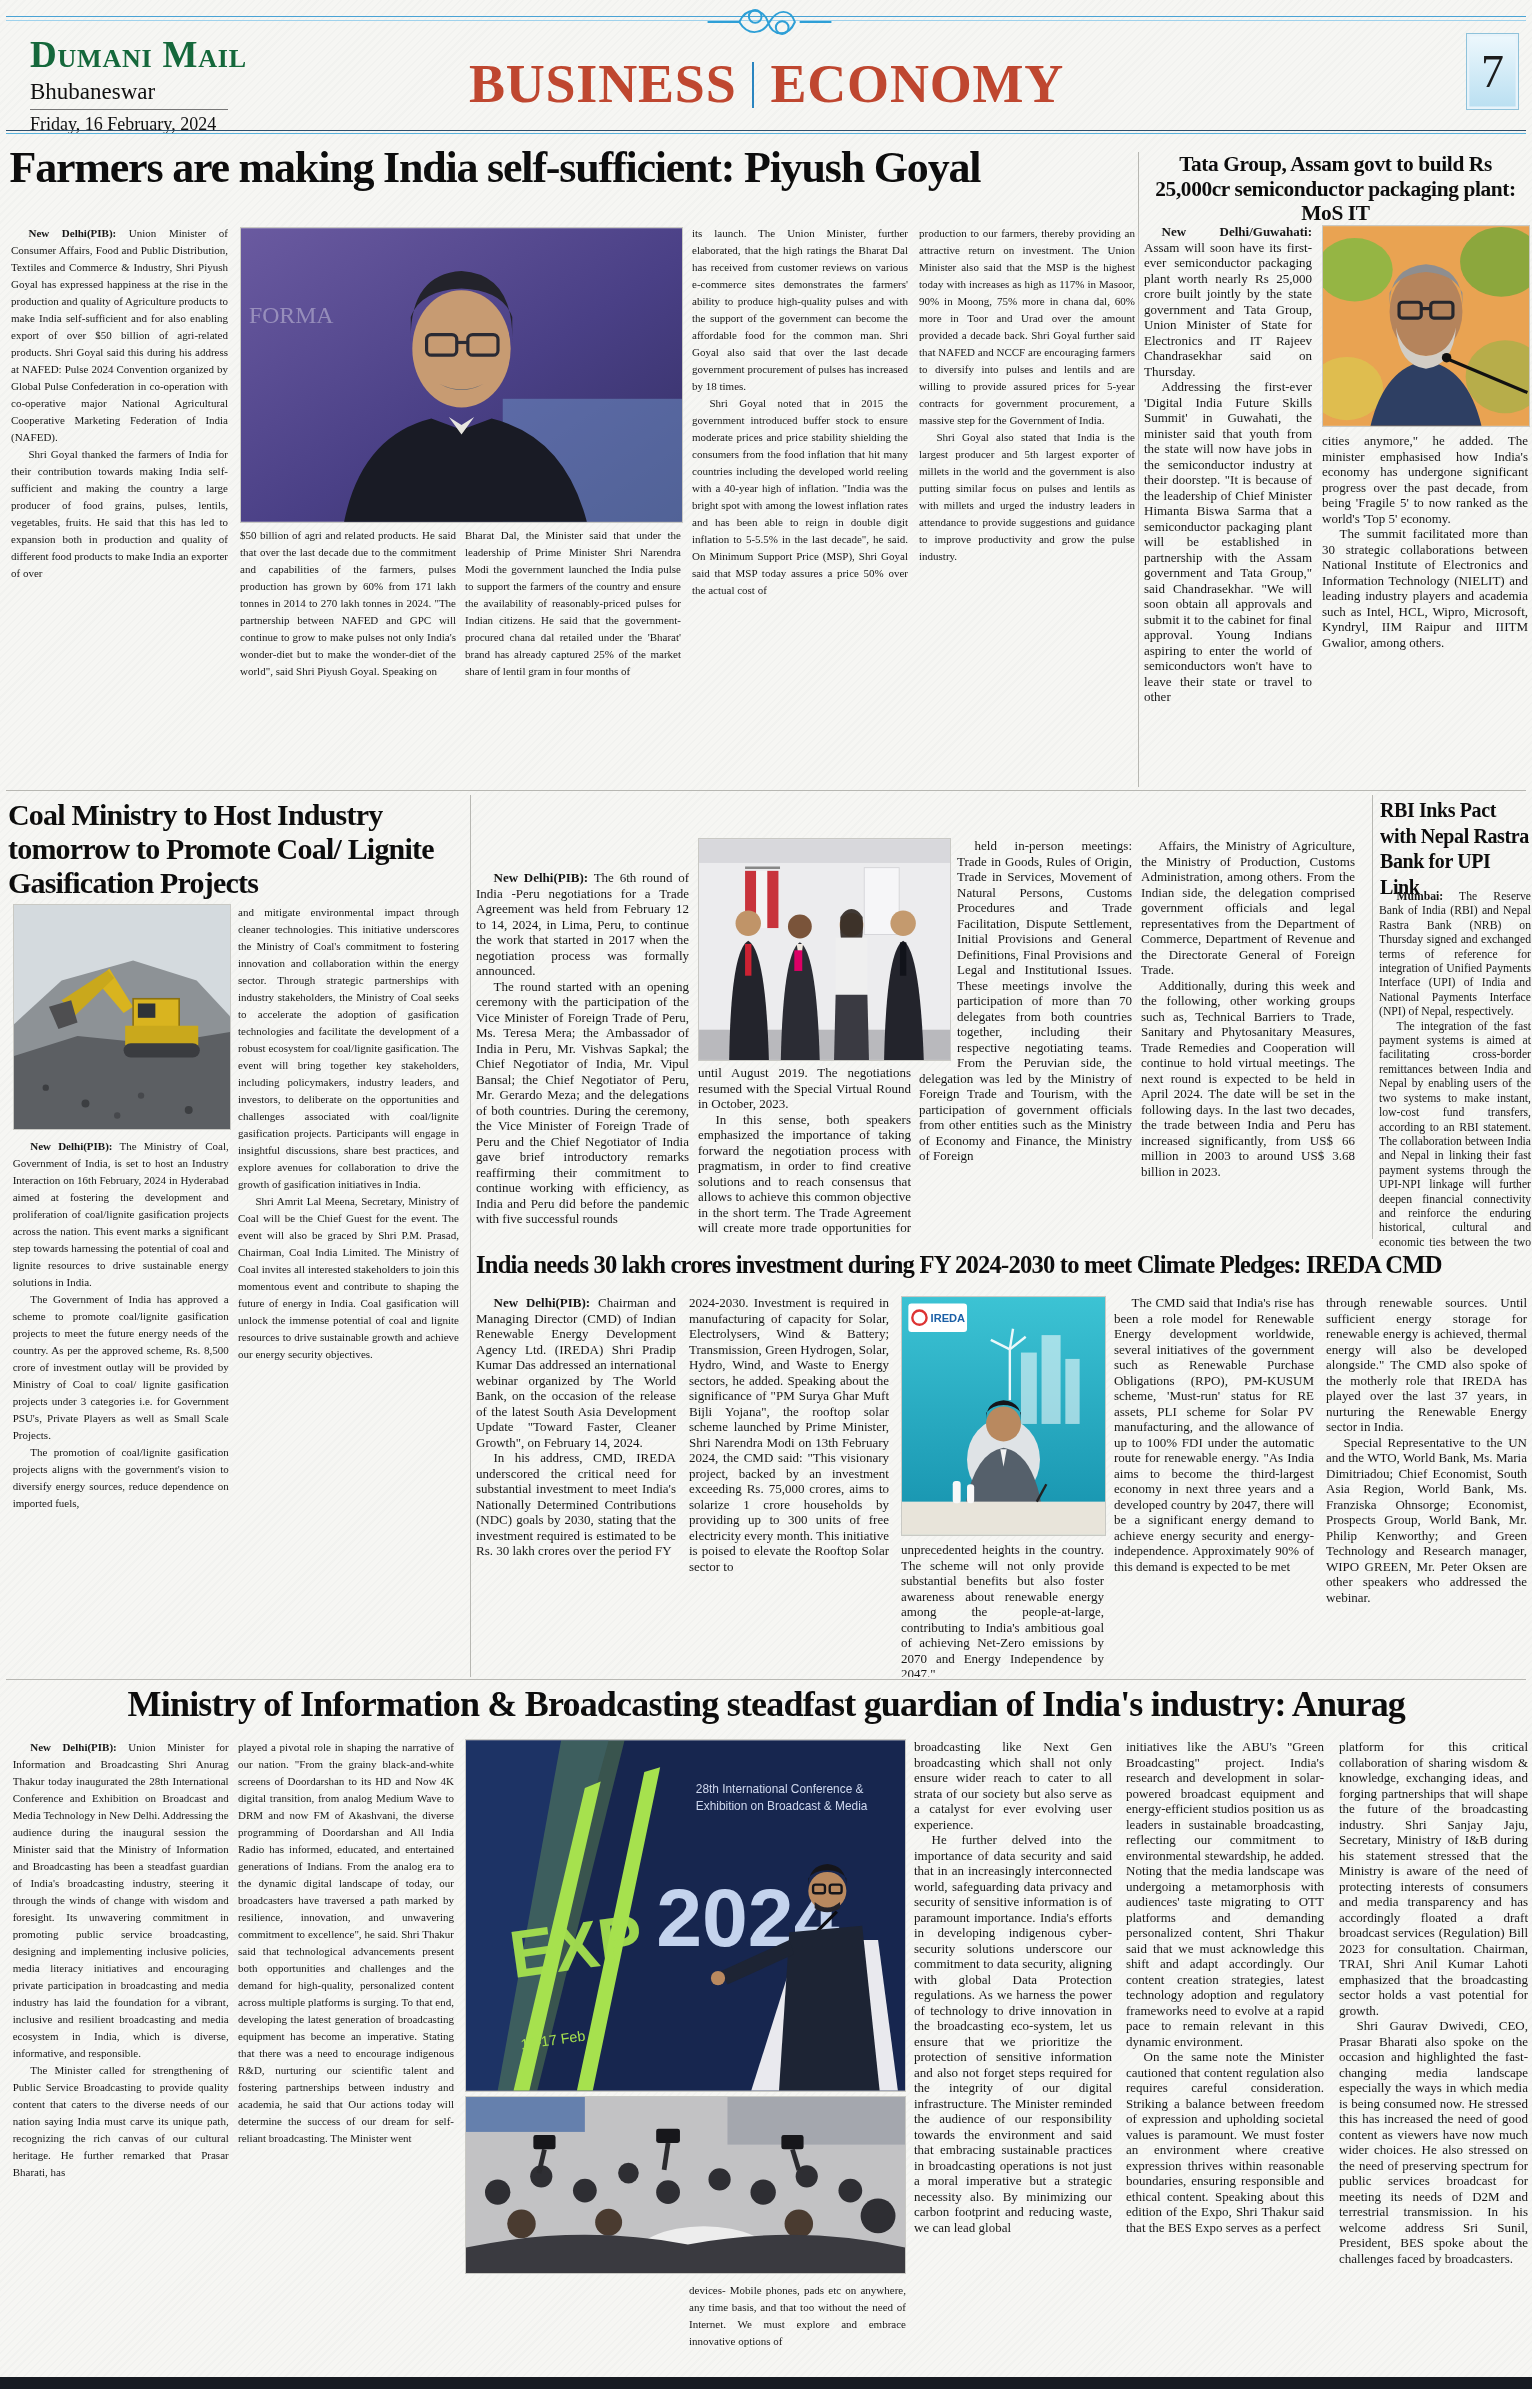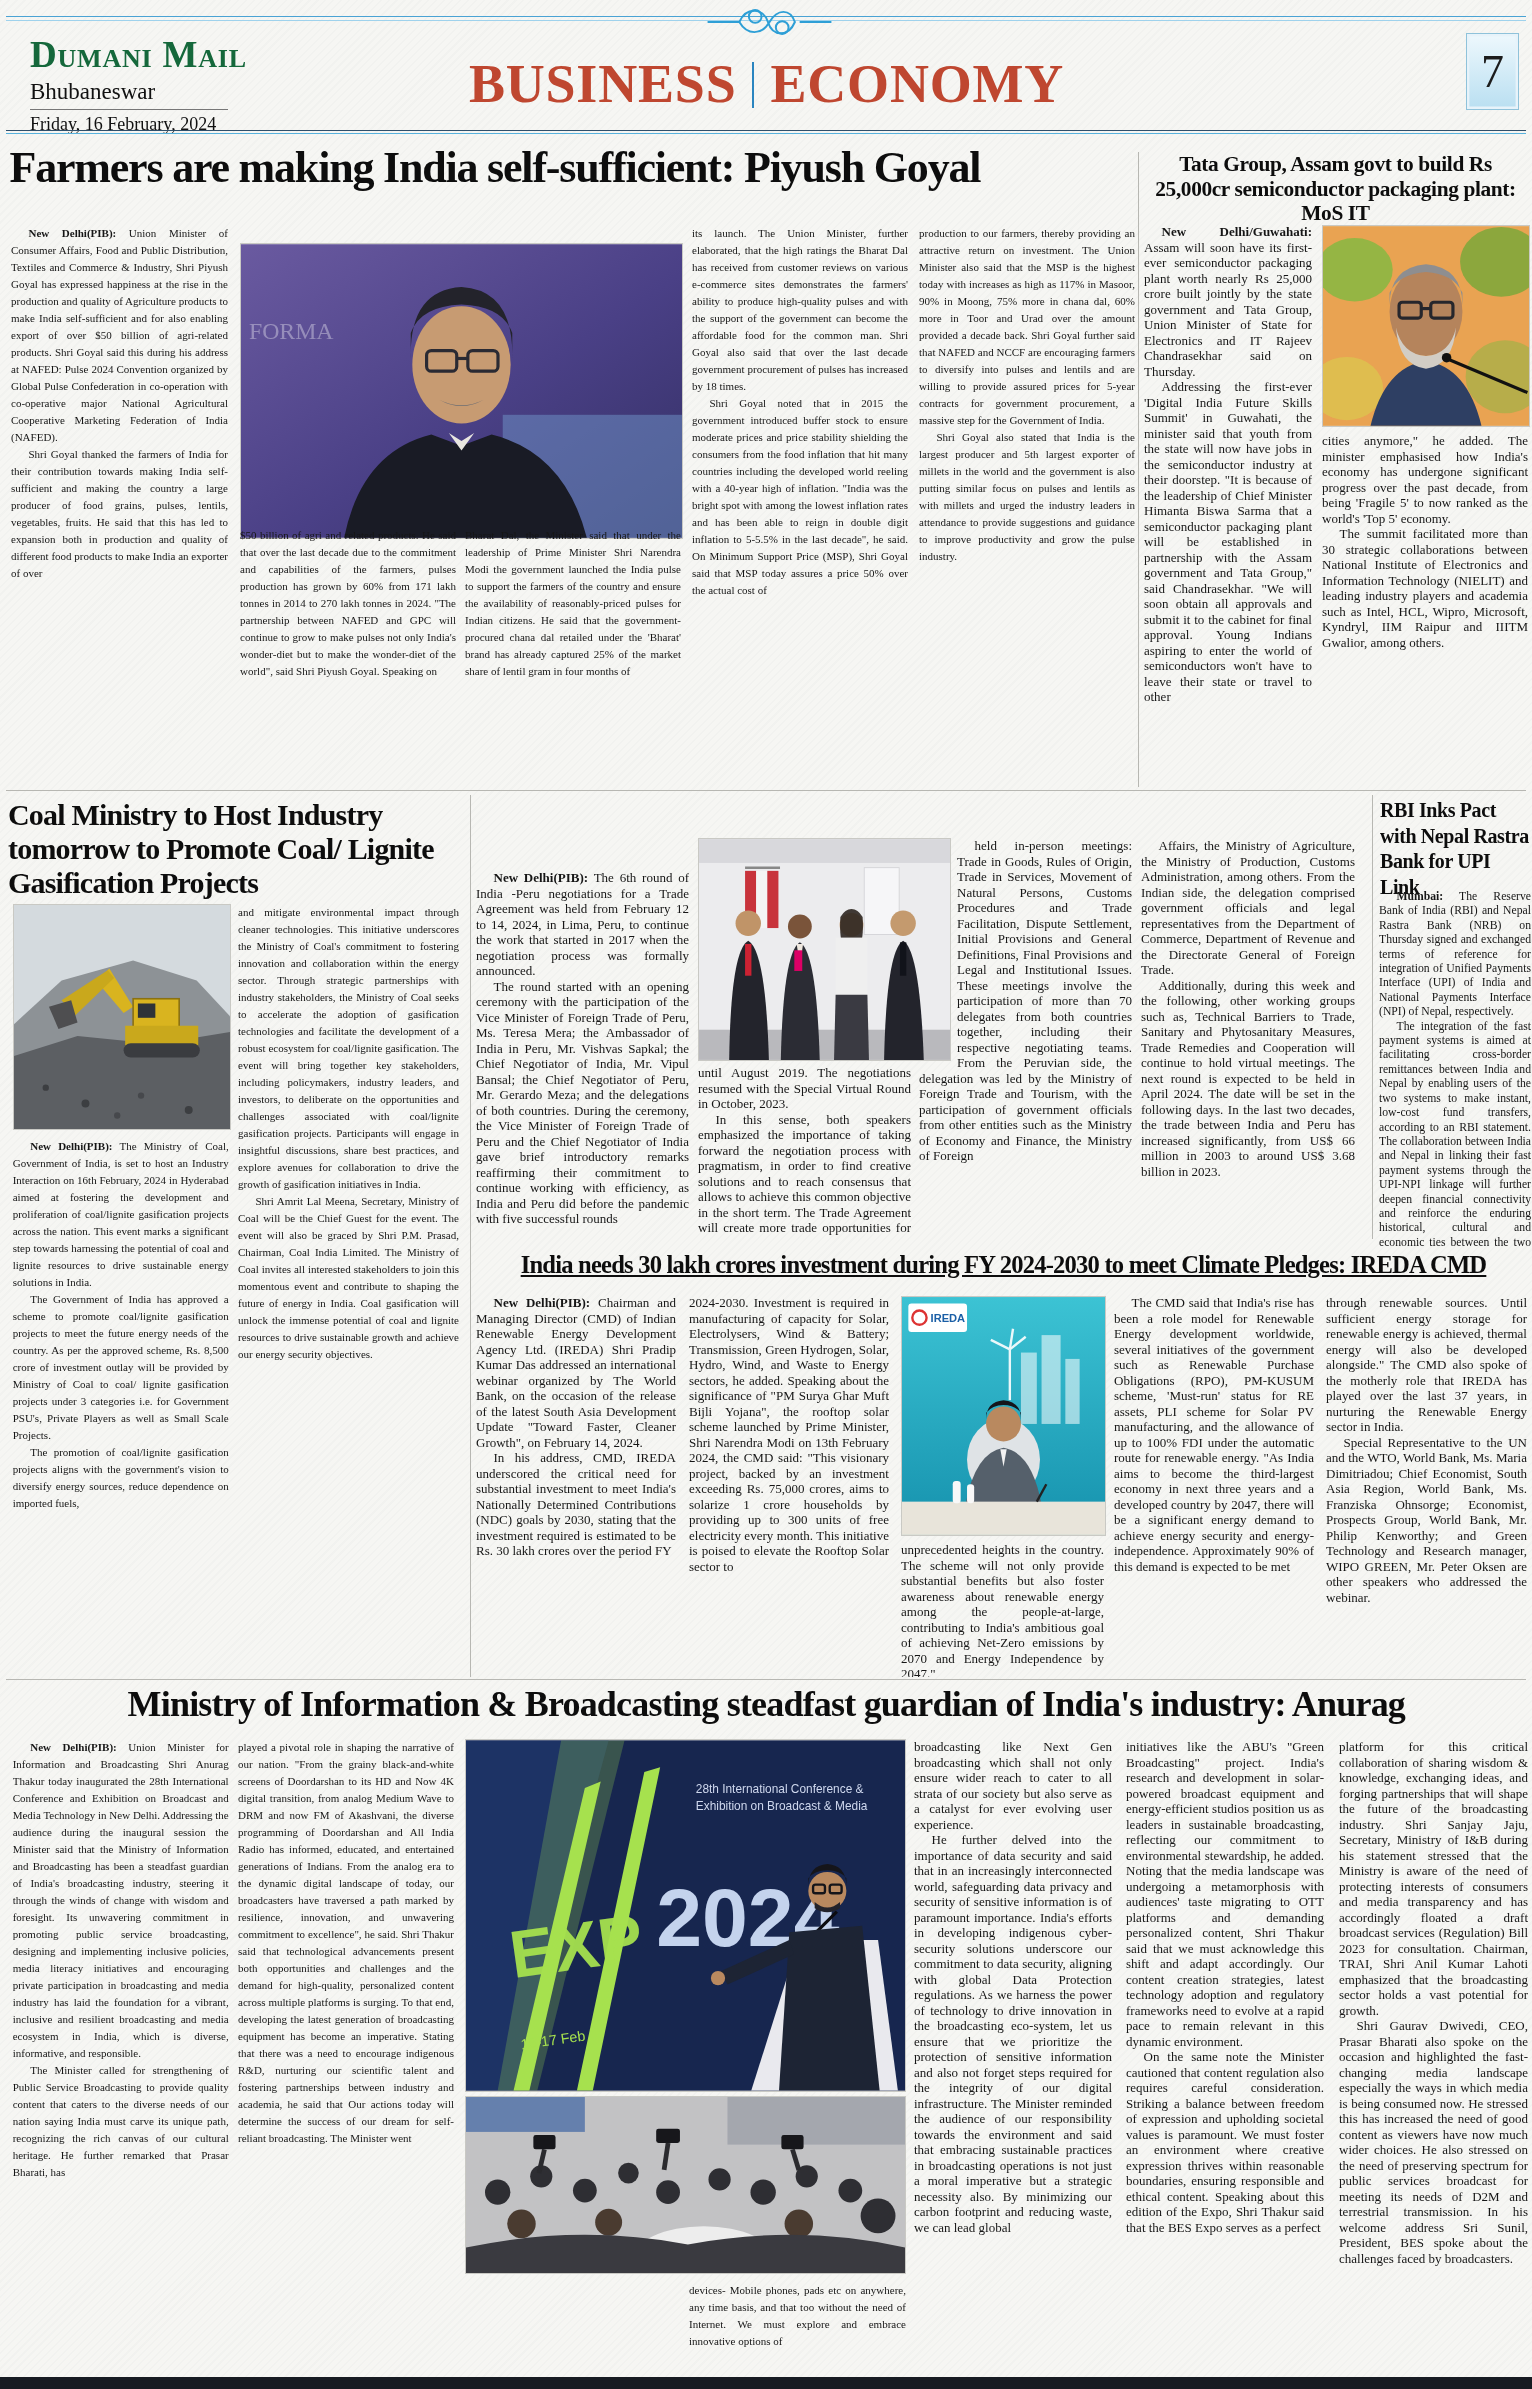--- a/index.html
+++ b/index.html
@@ -23,21 +23,21 @@
     width:51px;height:75px;background:linear-gradient(#eef8fd,#b9dff1);
     border:0.8px solid #8fc2da;box-shadow:0 0 0 2.4px #e7f3fa inset;
     text-align:center;font-size:46px;line-height:75px;color:#1c1c1c;
   }
   .headline{font-weight:bold;color:#0d0d0d;letter-spacing:-0.8px;line-height:1.08;}
   .h-farmers{font-size:44px;letter-spacing:-1.2px;white-space:nowrap;}
   .h-tata{font-size:21.4px;text-align:center;letter-spacing:-0.4px;line-height:1.15;}
   .h-coal{font-size:30px;line-height:1.14;}
   .h-peru{font-size:32px;text-align:center;}
   .h-rbi{font-size:20px;line-height:1.28;letter-spacing:-0.4px;}
-  .h-ireda{font-size:24.6px;text-align:center;white-space:nowrap;text-decoration:underline;}
+  .h-ireda{font-size:24.6px;white-space:nowrap;}
   .h-bcast{font-size:36px;text-align:center;white-space:nowrap;}
   .bodycol{text-align:justify;overflow:hidden;}
   .bodycol p{margin:0;text-indent:17.5px;}
   .bodycol.cont p:first-child{text-indent:0;}
   .fs19{font-size:11px;line-height:17px;}
   .fs17{font-size:13px;line-height:15.5px;}
   .fs15{font-size:11.7px;line-height:14.4px;}
   .photo{border:0.8px solid #c9c9c4;background:#ddd;}
   .photo svg{display:block;}
   .wrap-spacer{float:left;width:38px;height:224px;}
@@ -73,21 +73,21 @@
 
   <div class="abs rule-dark" style="left:6.3px;top:130px;width:1520px;"></div>
 
   <div class="abs headline h-farmers" style="left:9.5px;top:144px;width:1125px;">Farmers are making India self-sufficient: Piyush Goyal</div>
 
   <div class="abs bodycol fs19" style="left:11px;top:225px;width:217px;height:562px;">
       <p><b>New Delhi(PIB):</b> Union Minister of Consumer Affairs, Food and Public Distribution, Textiles and Commerce &amp; Industry, Shri Piyush Goyal has expressed happiness at the rise in the production and quality of Agriculture products to make India self-sufficient and for also enabling export of over $50 billion of agri-related products. Shri Goyal said this during his address at NAFED: Pulse 2024 Convention organized by Global Pulse Confederation in co-operation with co-operative major National Agricultural Cooperative Marketing Federation of India (NAFED).</p>
       <p>Shri Goyal thanked the farmers of India for their contribution towards making India self-sufficient and making the country a large producer of food grains, pulses, lentils, vegetables, fruits. He said that this has led to expansion both in production and quality of different food products to make India an exporter of over</p>
     </div>
 
-  <div class="abs photo" style="left:240px;top:227px;width:441px;height:294px;margin-top:16px;">
+  <div class="abs photo" style="left:240px;top:227px;width:441px;height:294px;">
     <svg width="441" height="294" viewBox="0 0 556 370">
       <defs>
           <linearGradient id="gpg" x1="0" y1="0" x2="1" y2="1">
         <stop offset="0" stop-color="#6a5aa0"></stop>
             <stop offset=".55" stop-color="#4a4086"></stop>
             <stop offset="1" stop-color="#332f64"></stop>
       </linearGradient>
         </defs>
       <rect width="556" height="370" fill="url(#gpg)"></rect>
       <rect x="330" y="215" width="226" height="155" fill="#6f95c9" opacity=".5"></rect>

